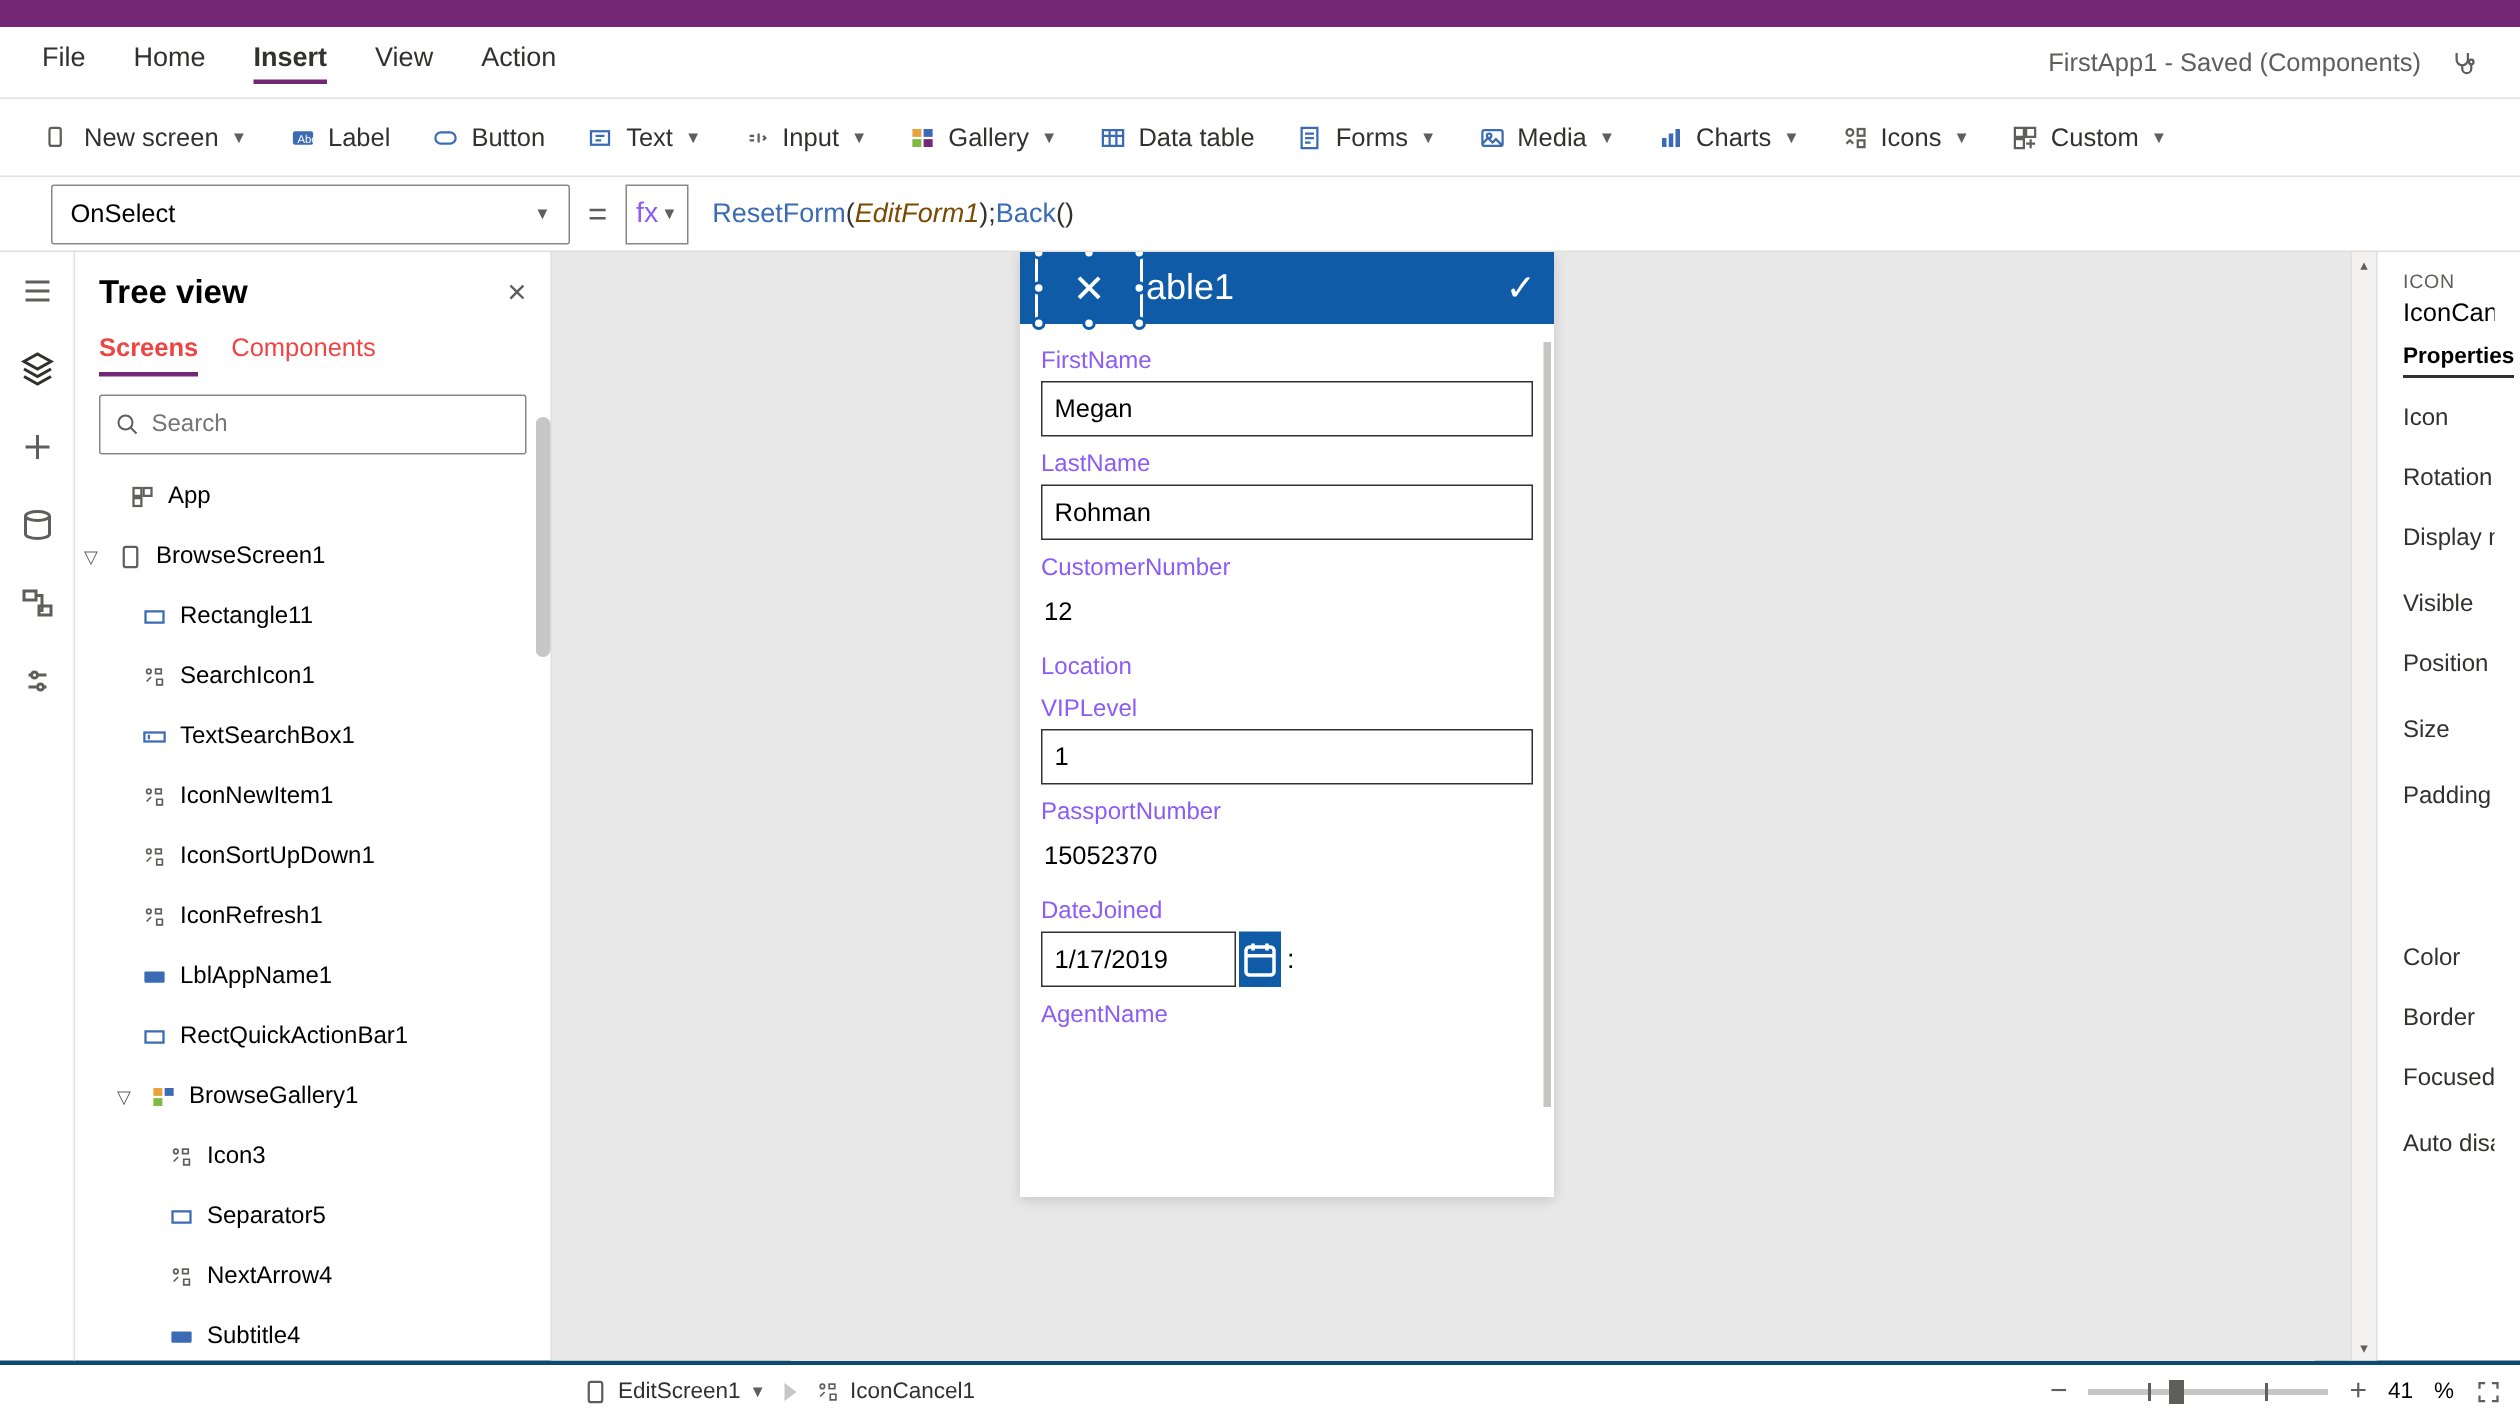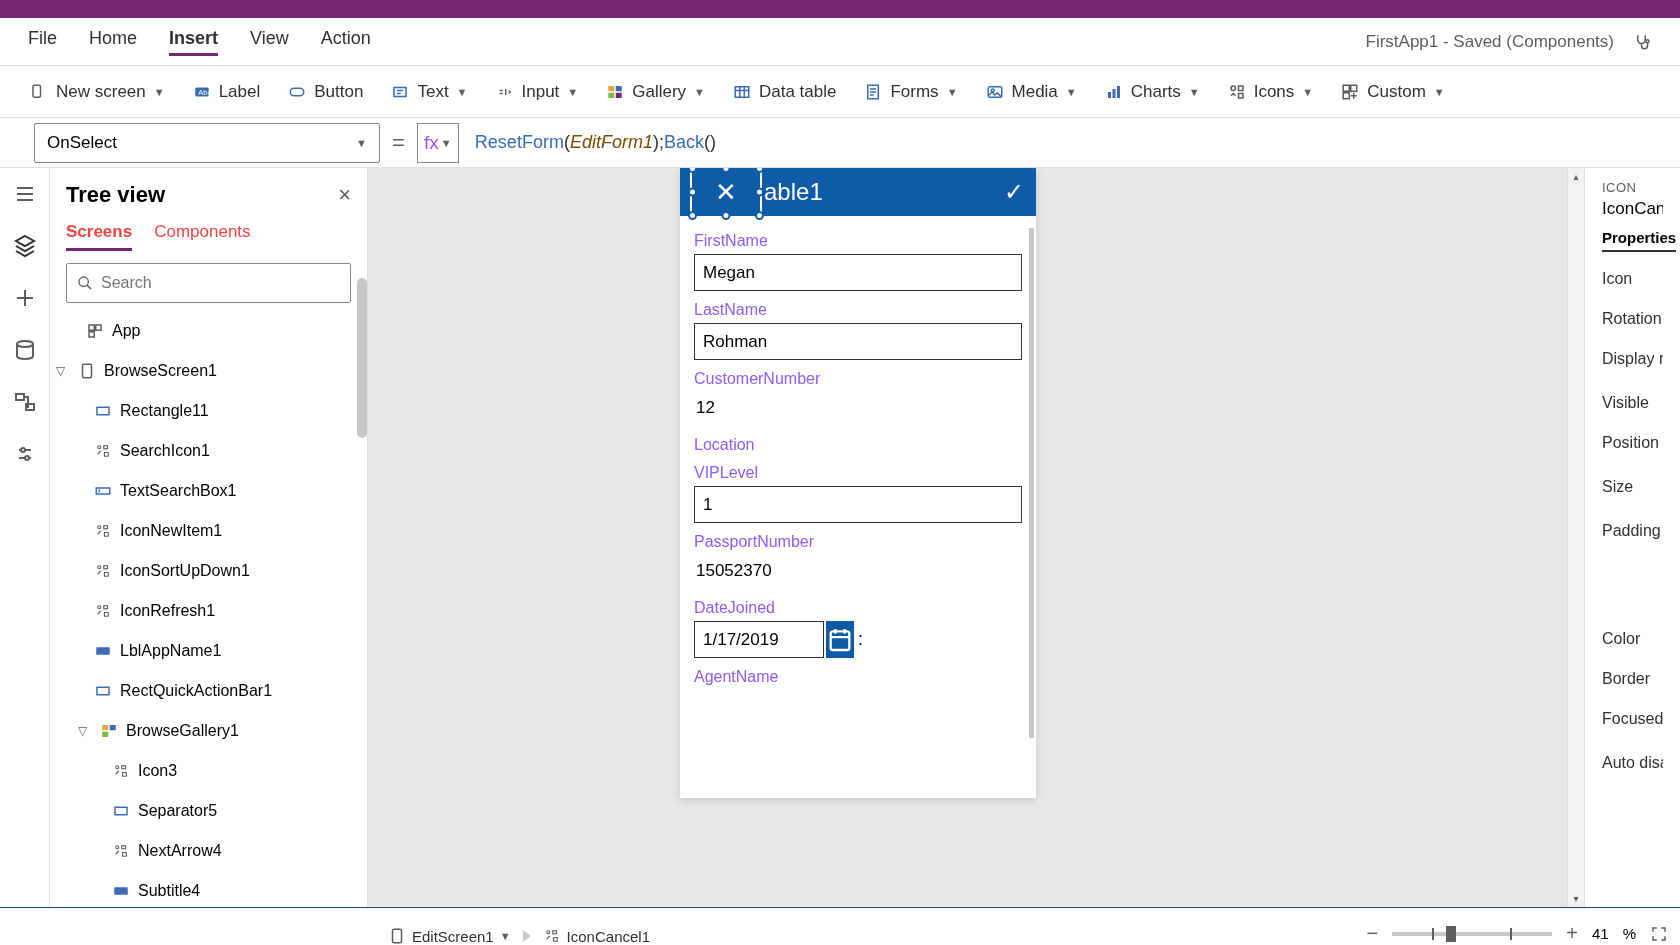--- a/index.html
+++ b/index.html
@@ -61,21 +61,21 @@
 .date-row{display:flex;align-items:center;gap:2px}
 .date-row .field-input{width:130px}
 .date-btn{width:28px;height:37px;background:#0f5ba8;display:flex;align-items:center;justify-content:center}
 .vscroll{position:absolute;right:0;top:0;width:17px;height:100%;background:#f3f2f1;border-left:1px solid #e1dfdd}
 .vscroll-arrow{height:17px;display:flex;align-items:center;justify-content:center;font-size:10px;color:#605e5c}
 .props-panel{width:96px;border-left:1px solid #e1dfdd;padding:12px 17px}
 .props-cat{font-size:13px;color:#605e5c;text-transform:uppercase;letter-spacing:0.5px}
 .props-name{font-size:17px;margin-top:4px;margin-bottom:10px;white-space:nowrap;overflow:hidden}
 .props-tab{font-size:15px;font-weight:600;padding-bottom:4px;border-bottom:2px solid #323130;display:inline-block;margin-bottom:18px}
 .props-row{font-size:16px;color:#323130;margin-bottom:22px;white-space:nowrap;overflow:hidden}
-.status-bar{height:38px;border-top:1px solid #0c4a6e;display:flex;align-items:flex-end;padding:0 12px;justify-content:space-between}
+.status-bar{height:38px;border-top:3px solid #0c4a6e;display:flex;align-items:center;padding:0 12px;justify-content:space-between}
 .status-left{display:flex;align-items:center;gap:12px;padding-left:376px}
 .bc-item{display:flex;align-items:center;gap:6px;font-size:15px;color:#323130}
 .bc-sep{width:0;height:0;border-top:6px solid transparent;border-bottom:6px solid transparent;border-left:8px solid #c8c6c4}
 .status-right{display:flex;align-items:center;gap:14px}
 .zoom-slider{width:160px;height:4px;background:#c8c6c4;position:relative}
 .zoom-slider::before,.zoom-slider::after{content:'';position:absolute;width:2px;height:12px;background:#605e5c;top:-4px}
 .zoom-slider::before{left:40px}.zoom-slider::after{right:40px}
 .zoom-thumb{position:absolute;width:10px;height:16px;background:#605e5c;top:-6px;left:54px}
 .zoom-text{font-size:15px}
 svg{width:100%;height:100%}

